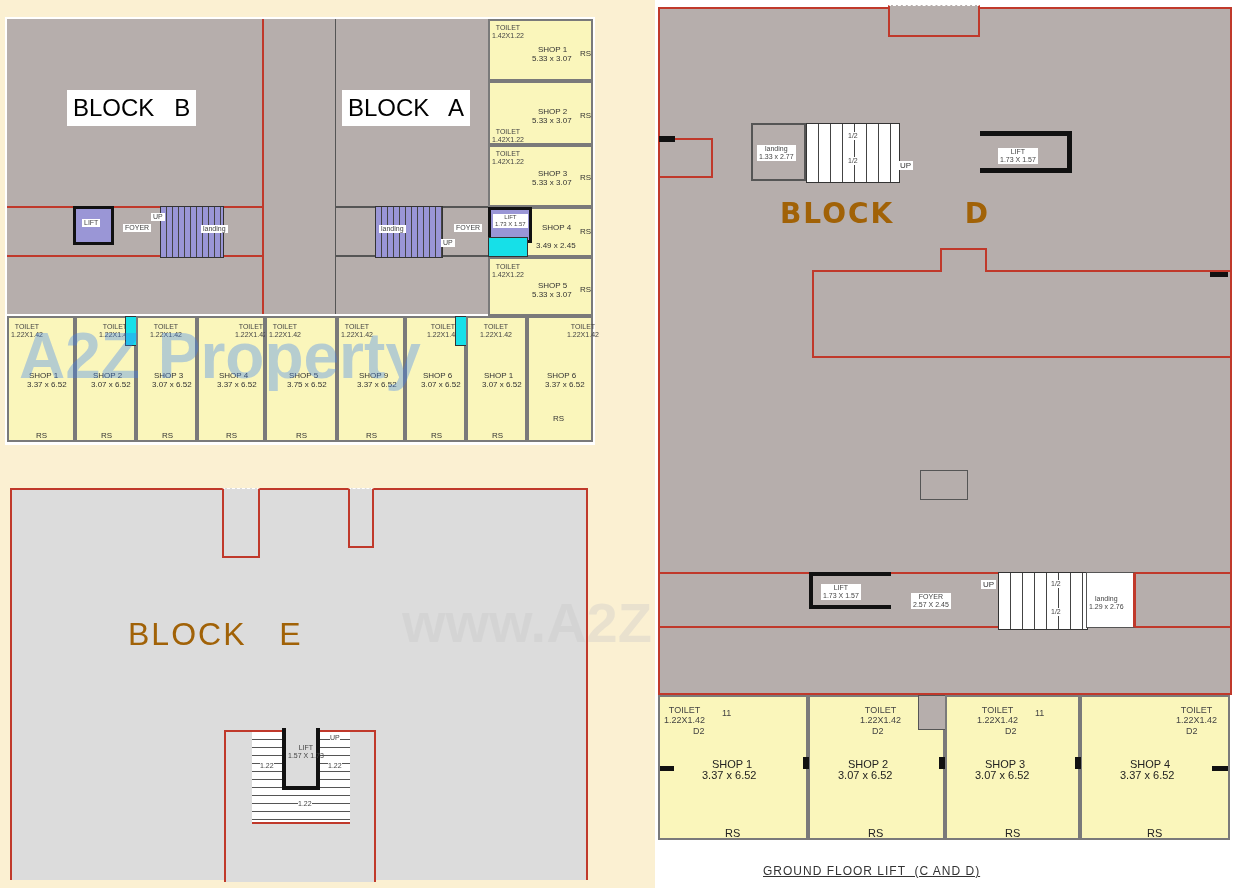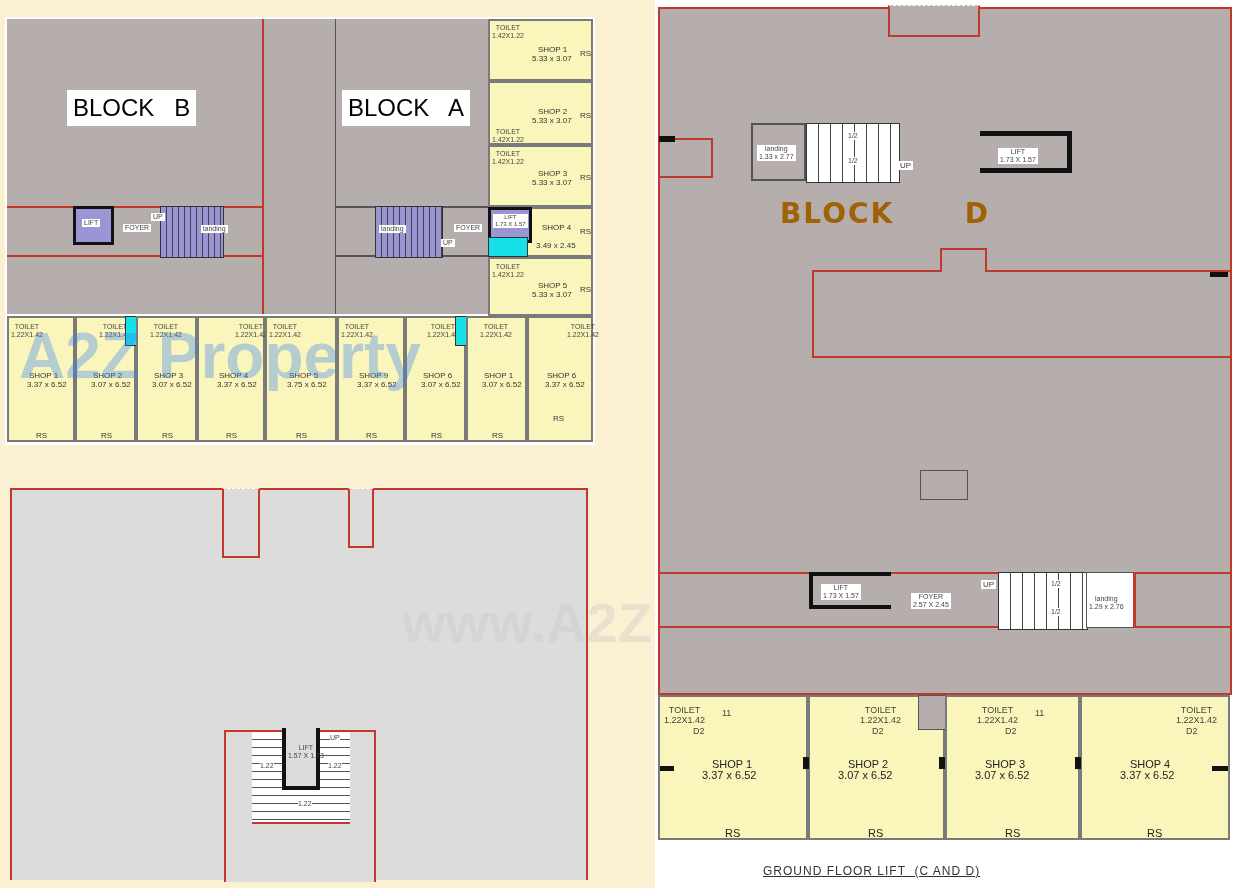--- a/index.html
+++ b/index.html
@@ -163,20 +163,21 @@
       <span class="small" style="left:24px;top:96px;">RS</span>
     </div>
   </div>
   <div class="wm" style="left:14px;top:302px;font-size:64px;color:#3b82f6;">A2Z Property</div>
 </div>
 
 <div class="abs lgray" style="left:10px;top:488px;width:578px;height:392px;border:2px solid #c0392b;border-bottom:none;">
 
   <div class="abs" style="left:210px;top:-2px;width:38px;height:70px;background:#dcdcdc;border:2px solid #c0392b;border-top:1px dashed #fff;"></div>
   <div class="abs" style="left:336px;top:-2px;width:26px;height:60px;background:#dcdcdc;border:2px solid #c0392b;border-top:1px dashed #fff;"></div>
+  <div class="blk-big" style="left:116px;top:126px;font-size:32px;font-family:'Liberation Sans', sans-serif;font-weight:normal;">BLOCK   E</div>
   <div class="wm" style="left:390px;top:100px;font-size:56px;color:#c8c8c8;">www.A2ZP</div>
 
   <div class="abs" style="left:212px;top:240px;width:152px;height:152px;border:2px solid #c0392b;border-bottom:none;background:#dcdcdc;">
     <div class="abs" style="left:26px;top:0;width:98px;height:92px;background:#fff;border-bottom:2px solid #c0392b;
       background-image:repeating-linear-gradient(180deg, transparent 0 7px, #555 7px 8px);"></div>
     <div class="abs" style="left:56px;top:-4px;width:38px;height:62px;background:#dcdcdc;border:4px solid #111;border-top:none;">
       <span class="tiny" style="left:2px;top:16px;">LIFT
 1.57 X 1.73</span>
     </div>
     <span class="tiny" style="left:34px;top:30px;background:#fff;">1.22</span>

